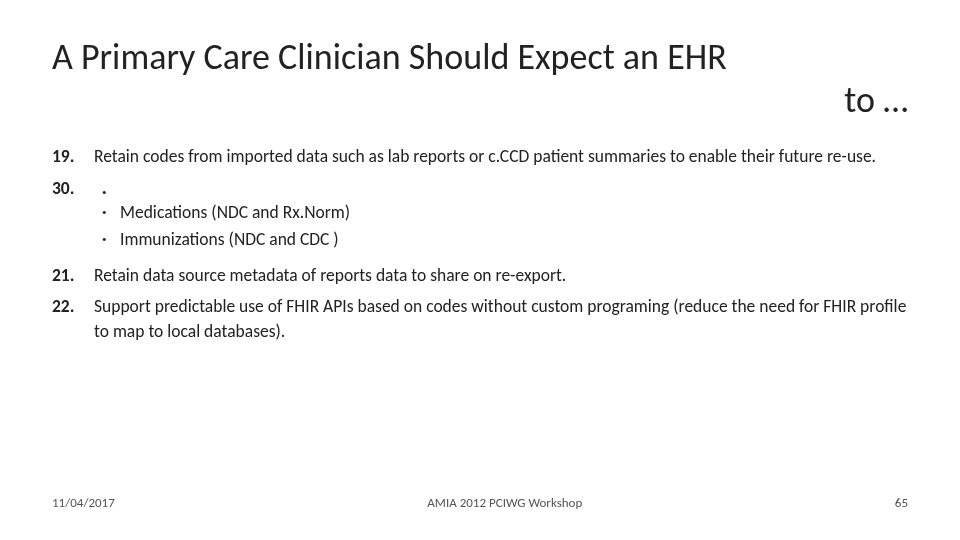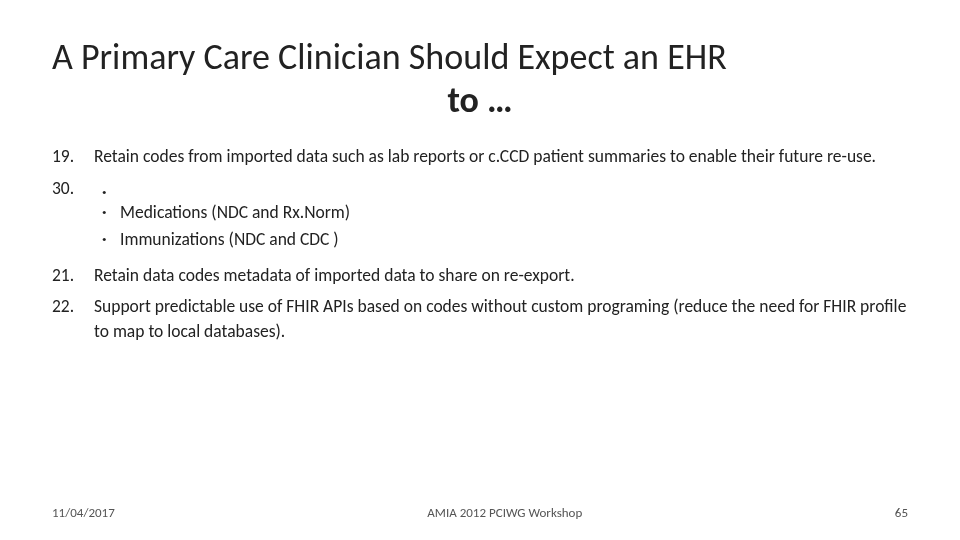--- a/index.html
+++ b/index.html
@@ -8,52 +8,51 @@
       height: 540px;
       background: #ffffff;
       font-family: 'Segoe UI', Calibri, Arial, sans-serif;
       color: #222;
       overflow: hidden;
       position: relative;
     }
     .slide {
       width: 960px;
       height: 540px;
-      padding: 36px 52px 20px 52px;
+      padding: 36px 52px 30px 52px;
       display: flex;
       flex-direction: column;
       justify-content: flex-start;
     }
     .title {
       font-size: 36px;
       font-weight: 300;
       color: #222;
       line-height: 1.2;
       text-align: left;
       margin-bottom: 22px;
     }
     .title-line2 {
       display: block;
-      text-align: center;
-      font-weight: bold;
+      text-align: right;
     }
     .content {
       font-size: 17.5px;
       font-weight: 300;
       line-height: 1.45;
       flex: 1;
     }
     .item {
       display: flex;
       margin-bottom: 6px;
       align-items: flex-start;
     }
     .item-number {
       min-width: 42px;
-      font-weight: 400;
+      font-weight: 700;
     }
     .item-text {
       flex: 1;
     }
     .sub-list {
       margin-top: 4px;
       margin-bottom: 4px;
       margin-left: 8px;
     }
     .sub-item {
@@ -109,21 +108,21 @@
           <div class="sub-item">
             <span class="bullet">•</span>
             <span>Immunizations (NDC and CDC )</span>
           </div>
         </div>
       </span>
     </div>
 
     <div class="item">
       <span class="item-number">21.</span>
-      <span class="item-text">Retain data codes metadata of imported data to share on re-export.</span>
+      <span class="item-text">Retain data source metadata of reports data to share on re-export.</span>
     </div>
 
     <div class="item">
       <span class="item-number">22.</span>
       <span class="item-text">Support predictable use of FHIR APIs based on codes without custom programing (reduce the need for FHIR profile to map to local databases).</span>
     </div>
   </div>
 
   <div class="footer">
     <span>11/04/2017</span>

